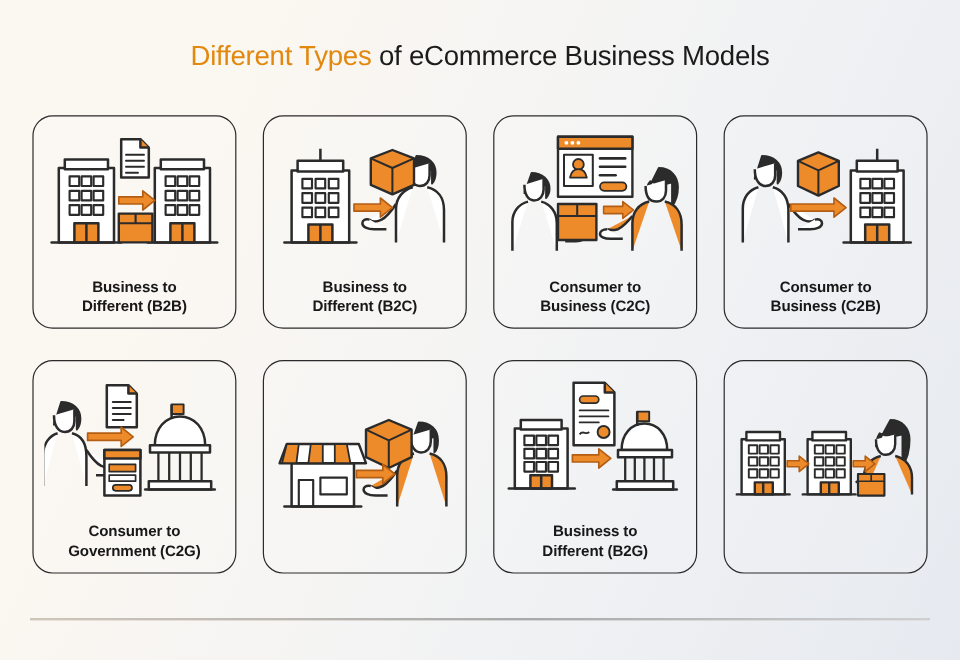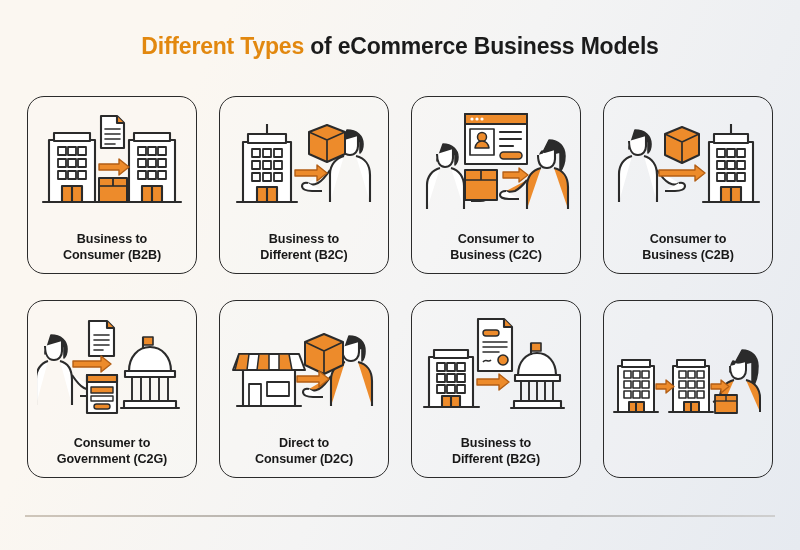--- a/index.html
+++ b/index.html
@@ -6,21 +6,21 @@
   html, body { width:800px; height:550px; }
   body {
     font-family:"Liberation Sans", sans-serif;
     background: linear-gradient(115deg, #fbf7f1 0%, #fbf7f1 22%, #f4f4f4 52%, #e6eaf0 100%);
     position:relative; overflow:hidden;
   }
   .page { width:800px; height:550px; position:relative; }
 
   .title {
     position:absolute; top:33px; left:0; width:800px;
-    text-align:center; font-size:23px; font-weight:bold;
+    text-align:center; font-size:23px; font-weight:normal;
     color:#1b1b1b; letter-spacing:-0.2px;
   }
   .title .hl { color:#e2880f; }
 
   .grid {
     position:absolute; top:96px; left:27px;
     width:750px;
     display:grid;
     grid-template-columns:repeat(4, 170px);
     grid-gap:26px 22px;
@@ -118,21 +118,21 @@
 
           <g stroke="#2b2b2b" stroke-width="2" stroke-linejoin="round">
             <rect x="62" y="68" width="28" height="24" fill="#ED8B2B"></rect>
             <line x1="76" y1="68" x2="76" y2="76" stroke-width="1.8"></line>
             <line x1="62" y1="76" x2="90" y2="76" stroke-width="1.6"></line>
           </g>
         </svg>
       </div>
       <div class="label">
         <span>Business to</span><br>
-        <span>Consumer (B2B)</span>
+        <span>Different (B2B)</span>
       </div>
     </div>
 
     <div class="card">
       <div class="art">
         <svg width="150" height="108" viewBox="0 0 150 108">
           <g fill="none" stroke="#2b2b2b" stroke-width="2.1" stroke-linejoin="round">
             <rect x="14" y="32" width="48" height="60" fill="#fff"></rect>
             <rect x="19" y="24" width="38" height="9" fill="#fff"></rect>
             <line x1="38" y1="14" x2="38" y2="24"></line>
@@ -340,24 +340,20 @@
             <path d="M102 62 c-4 6 -8 11 -12 13 c-4 2 -8 2 -10 0" fill="#ED8B2B"></path>
             <path d="M80 75 c-4 -1 -6 1 -6 3 c0 3 4 5 10 5 l10 0" fill="#fff"></path>
           </g>
           <g stroke="#2b2b2b" stroke-width="2" stroke-linejoin="round">
             <path d="M76 28 l19 -8 19 8 0 23 -19 9 -19 -9 z" fill="#ED8B2B"></path>
             <path d="M76 28 l19 9 19 -9 M95 37 l0 23" stroke-width="1.7" fill="none"></path>
           </g>
           <path d="M68 62 h22 v-5 l10 8 -10 8 v-5 h-22 z" fill="#ED8B2B" stroke="#B35E14" stroke-width="1.4" stroke-linejoin="round"></path>
         </svg>
       </div>
-      <div class="label">
-        <span>Direct to</span><br>
-        <span>Consumer (D2C)</span>
-      </div>
     </div>
 
     <div class="card">
       <div class="art">
         <svg width="150" height="110" viewBox="0 0 150 110">
           <g fill="none" stroke="#2b2b2b" stroke-width="2.1" stroke-linejoin="round">
 
             <rect x="8" y="44" width="44" height="50" fill="#fff"></rect>
             <rect x="13" y="37" width="34" height="8" fill="#fff"></rect>
             <g fill="#fff" stroke-width="1.8">

